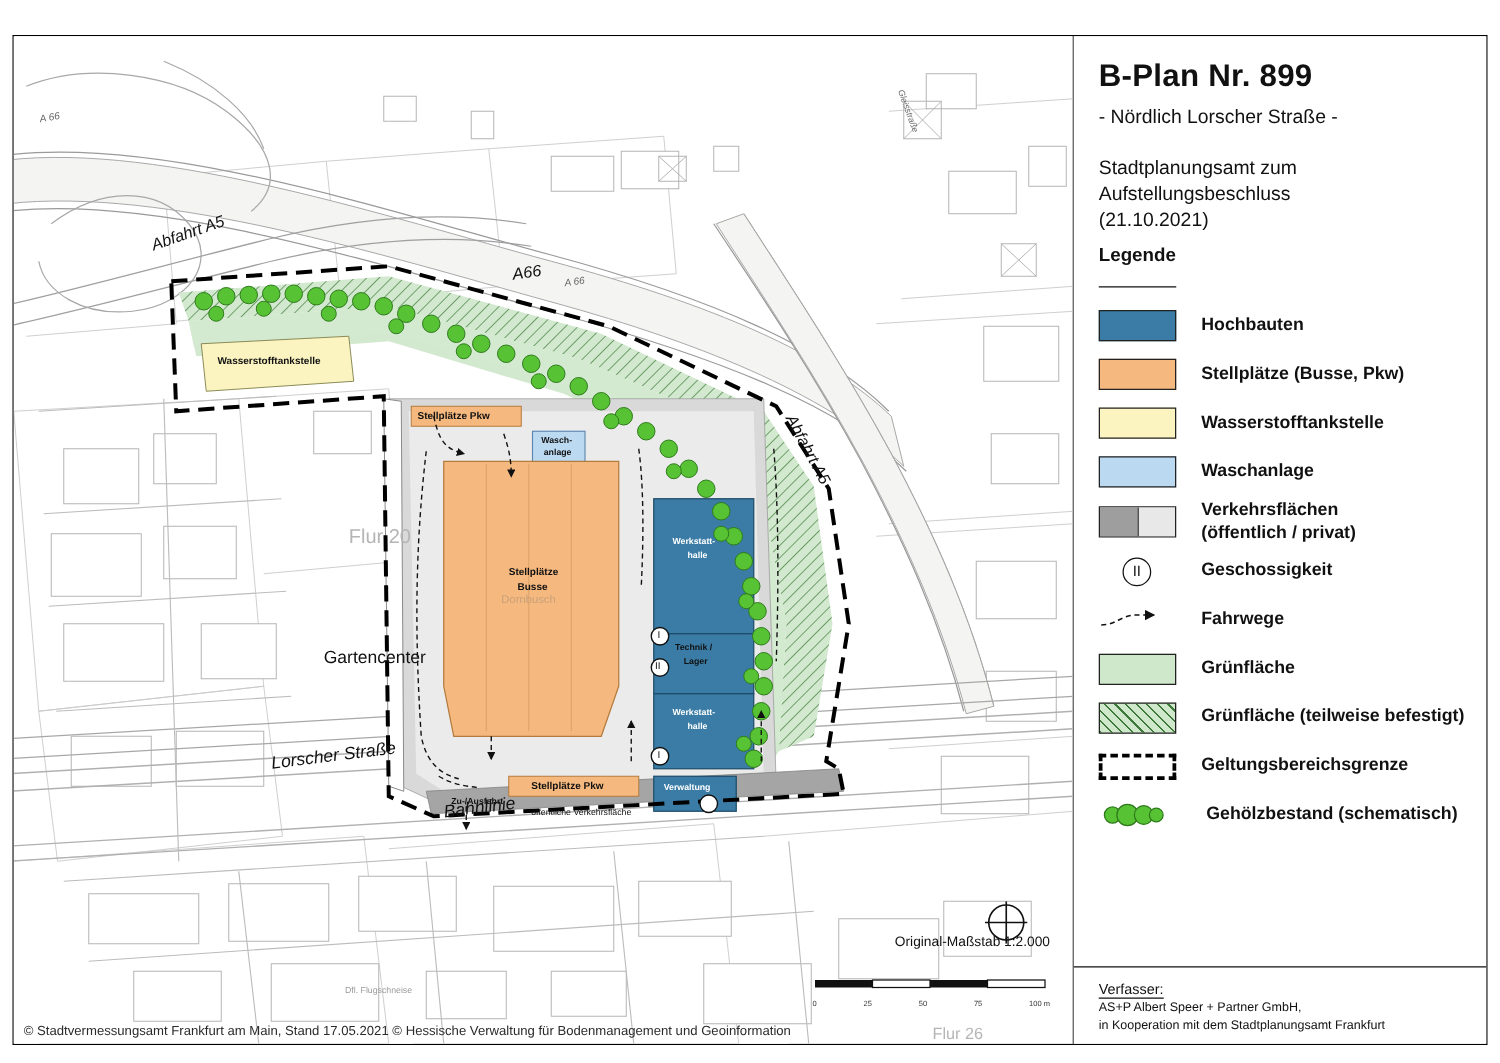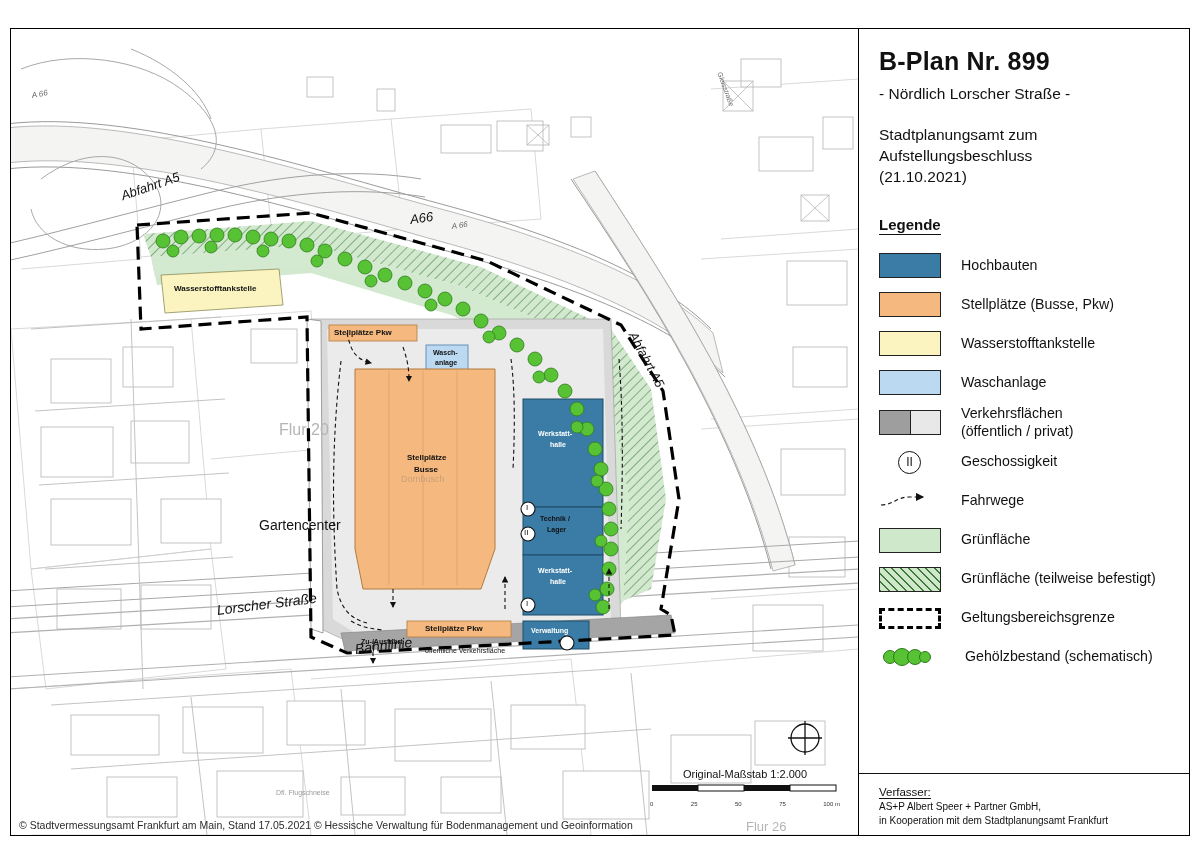--- a/index.html
+++ b/index.html
@@ -49,21 +49,21 @@
     white-space: nowrap;
   }
 
   
   .scalebar-wrap {
     position: absolute;
     right: 18px; bottom: 28px;
     width: 190px;
     text-align: center;
   }
-  .scale-title { font-size: 11px; color: #111; margin-bottom: 1px; }
+  .scale-title { font-size: 11px; color: #111; margin-bottom: 20px; text-align: right; }
   .scale-ticks { font-size: 6px; color: #333; display: flex; justify-content: space-between; }
 
   .north-arrow {
     position: absolute;
     right: 36px; bottom: 80px;
     width: 34px; height: 34px;
   }
 
   
   .side {
@@ -87,24 +87,24 @@
   .title-desc {
     font-size: 15.5px;
     color: #111;
     margin-top: 22px;
     line-height: 1.35;
   }
   .legend-head {
     font-size: 15px;
     font-weight: bold;
     color: #111;
-    margin-top: 28px;
+    margin-top: 8px;
     display: inline-block;
     border-bottom: 1.4px solid #111;
-    padding-bottom: 1px;
+    padding-bottom: 16px;
   }
   .legend-list { margin-top: 14px; }
   .legend-row {
     display: flex;
     align-items: center;
     min-height: 34px;
     margin-bottom: 5px;
   }
   .legend-key {
     width: 68px;
@@ -133,20 +133,21 @@
   .swatch.dashedbox::after {
     content: "";
     position: absolute; left: 0; top: 2px; right: 0; bottom: 2px;
     border: 3px dashed #000;
   }
   .legend-text {
     font-size: 14.2px;
     color: #111;
     line-height: 1.25;
     padding-left: 14px;
+    font-weight: bold;
   }
   .legend-text small { font-size: 14.2px; display: block; }
   .storey-icon {
     width: 23px; height: 23px;
     border: 1.6px solid #111;
     border-radius: 50%;
     display: flex; align-items: center; justify-content: center;
     font-size: 12px; color: #111;
     margin-left: 19px;
   }

